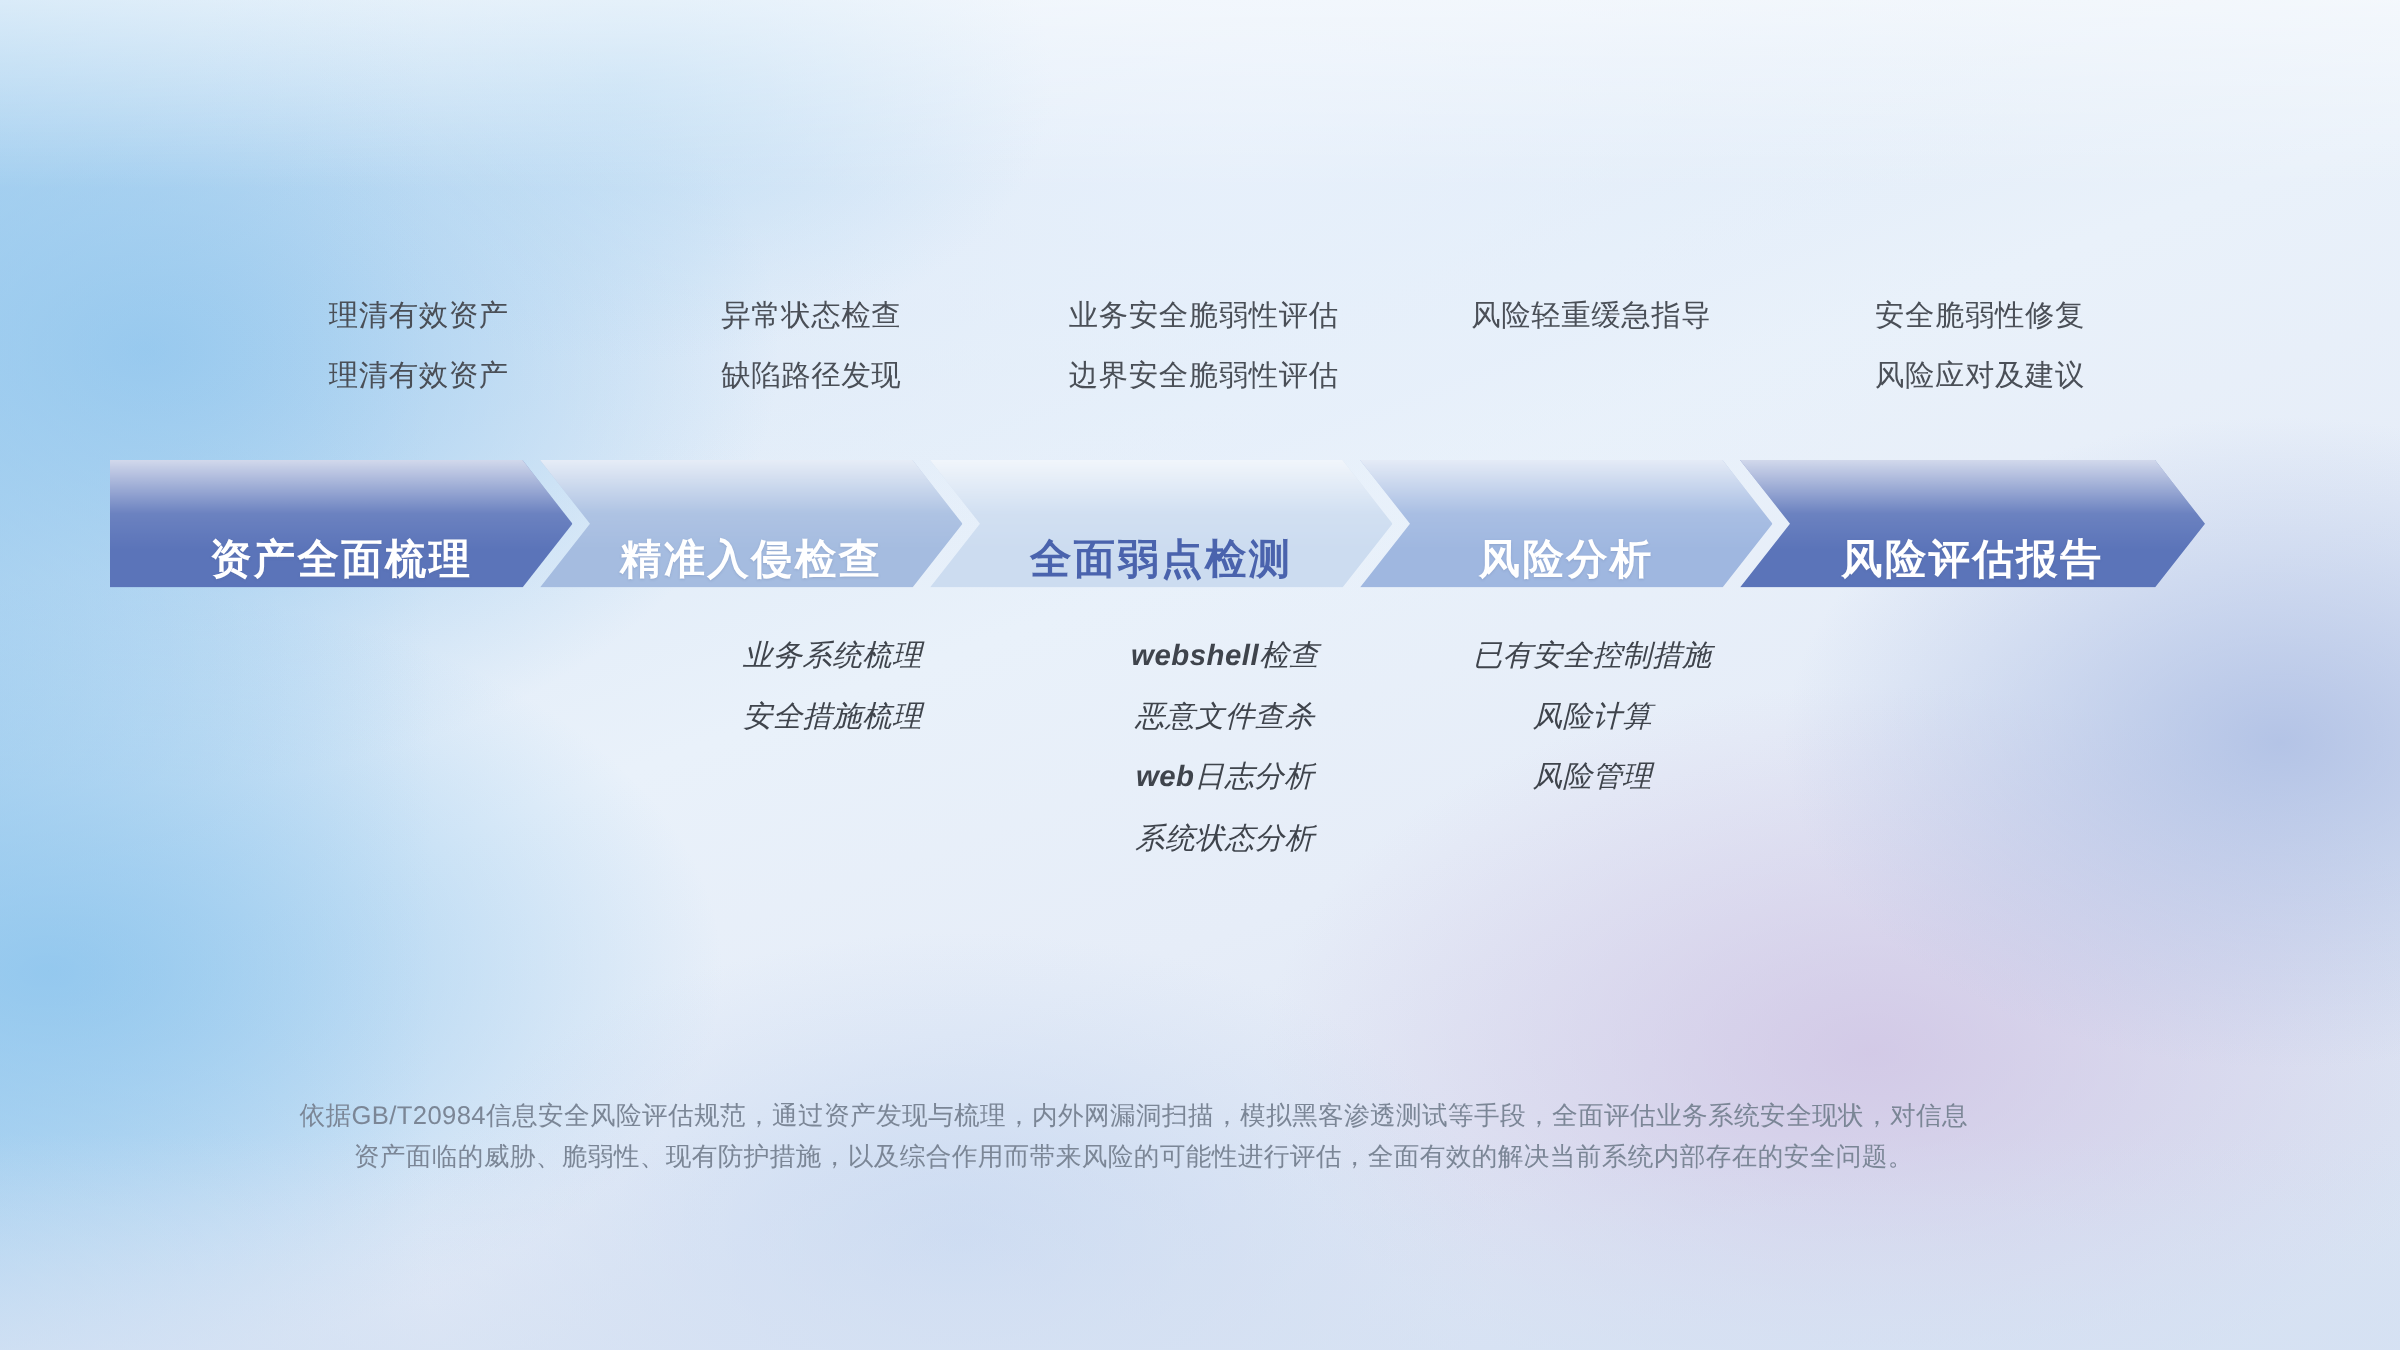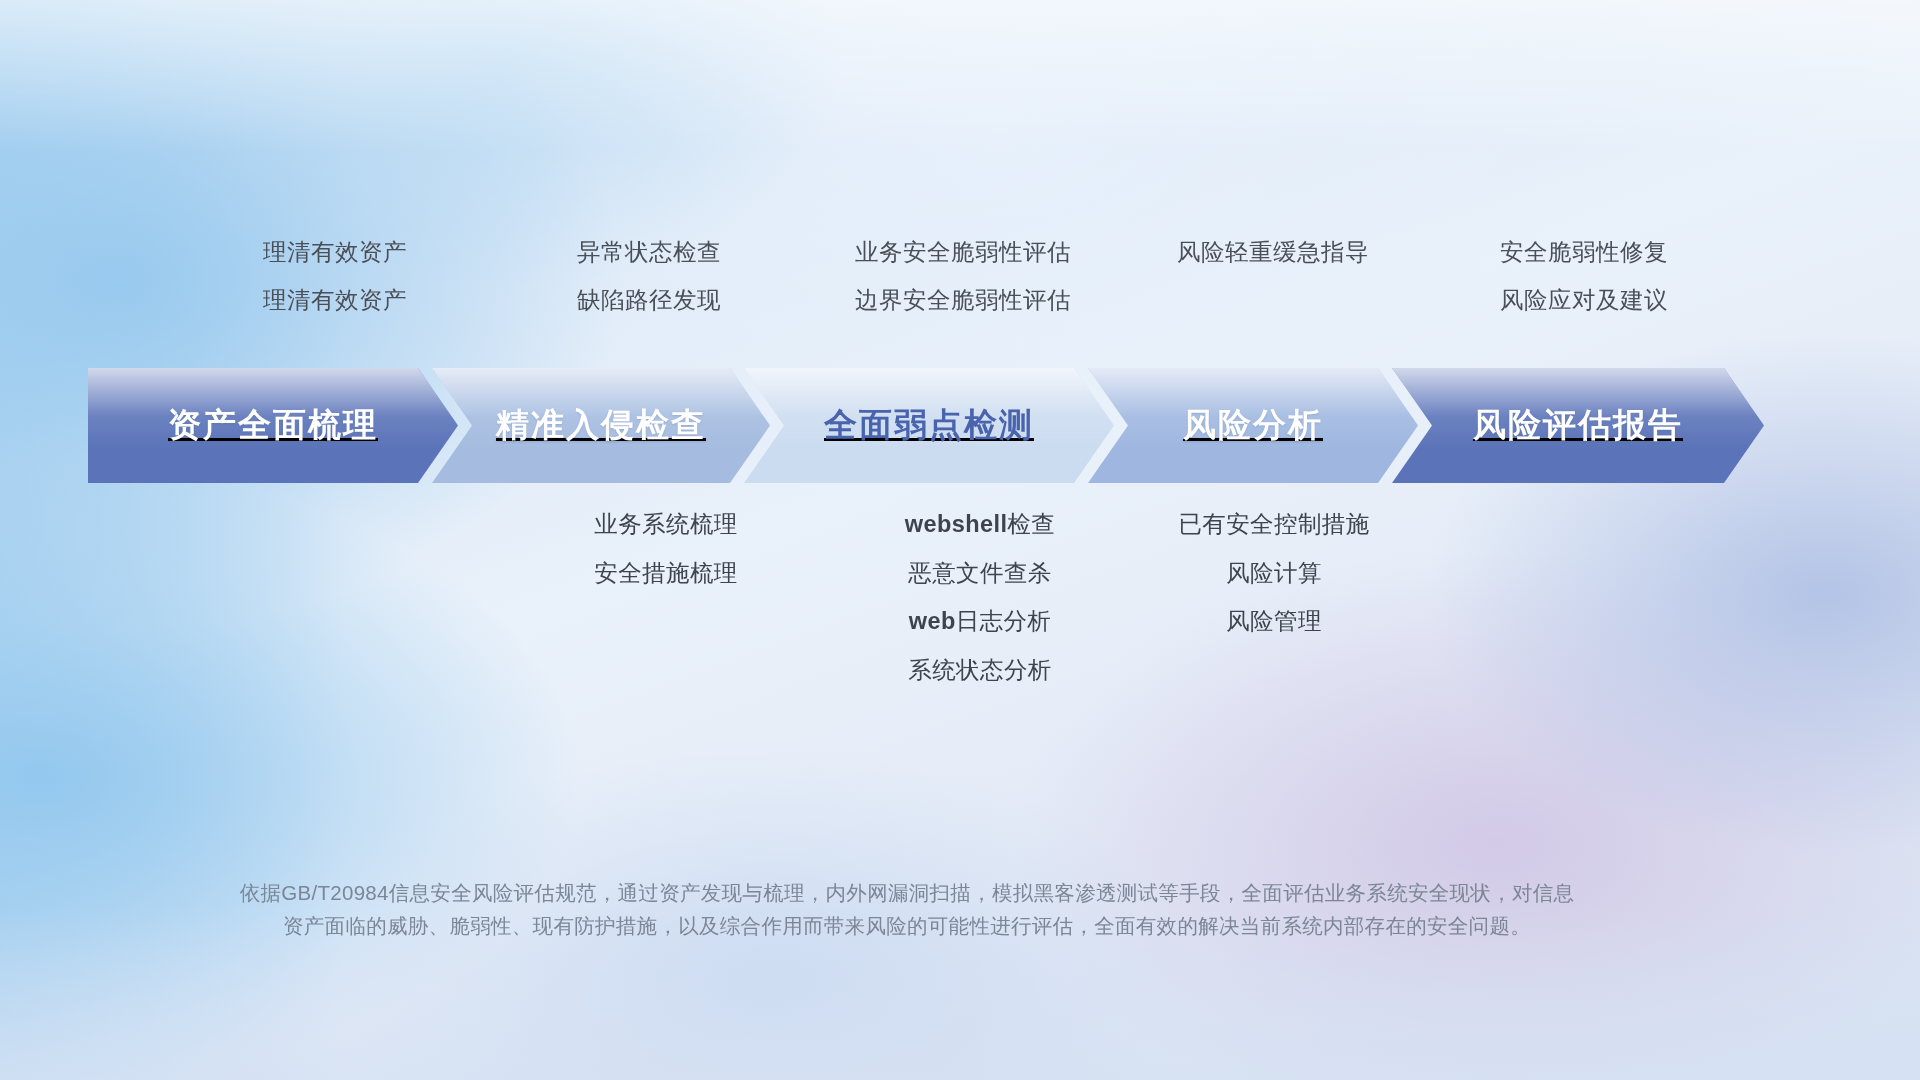--- a/index.html
+++ b/index.html
@@ -88,27 +88,26 @@
 
   
   .chevron-band {
     position: absolute;
     left: 88px; top: 368px;
     width: 1760px; height: 98px;
     display: flex;
   }
   .chevron {
     position: relative;
-    height: 115px;
-    display: flex;
-    align-items: center;
+    height: 102px;
+    display: flex;
+    align-items: flex-end;
     justify-content: center;
     margin-left: -26px;
     box-sizing: border-box;
-    text-decoration: underline;
   }
   .chevron:first-child { margin-left: 0; }
   .chev-fill {
     position: absolute;
     inset: 0;
     clip-path: polygon(0 0, calc(100% - 40px) 0, 100% 50%, calc(100% - 40px) 100%, 0 100%, 40px 50%);
   }
   .chevron:first-child .chev-fill {
     clip-path: polygon(0 0, calc(100% - 40px) 0, 100% 50%, calc(100% - 40px) 100%, 0 100%);
   }
@@ -140,20 +139,21 @@
     text-shadow: 0 1px 2px rgba(80,100,140,0.22);
   }
 
   
   .detail-row {
     position: absolute;
     left: 0; top: 500px;
     width: 1920px;
     display: flex;
     align-items: flex-start;
+    font-style: italic;
   }
   .detail-col {
     flex: 1 1 0;
     display: flex;
     flex-direction: column;
     align-items: center;
   }
   .detail-line {
     font-size: 23.5px;
     line-height: 48.5px;

